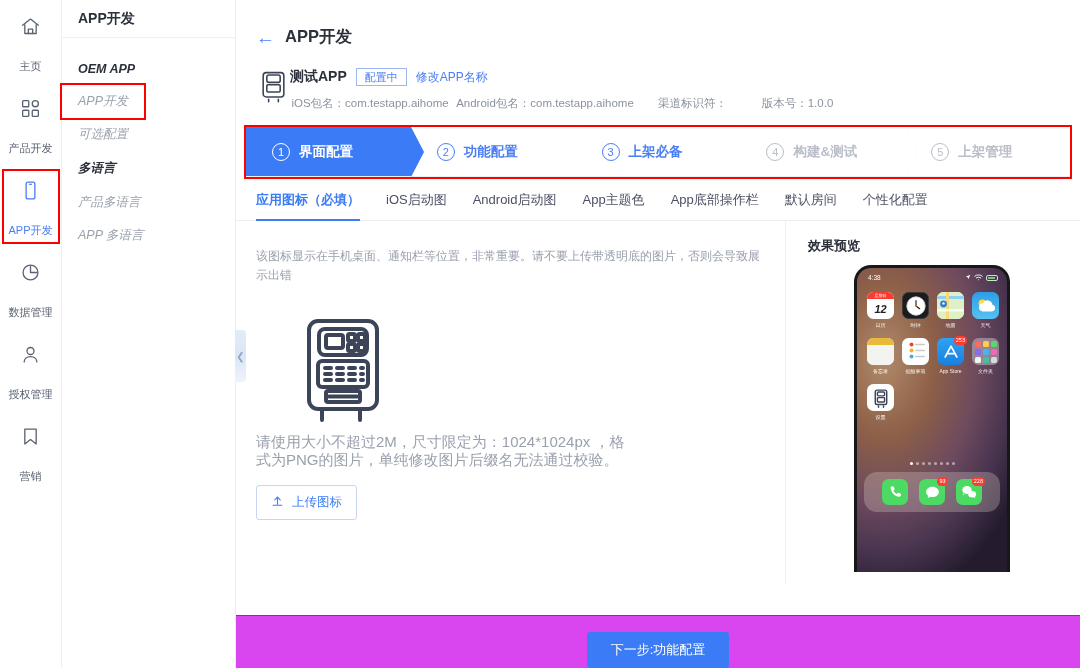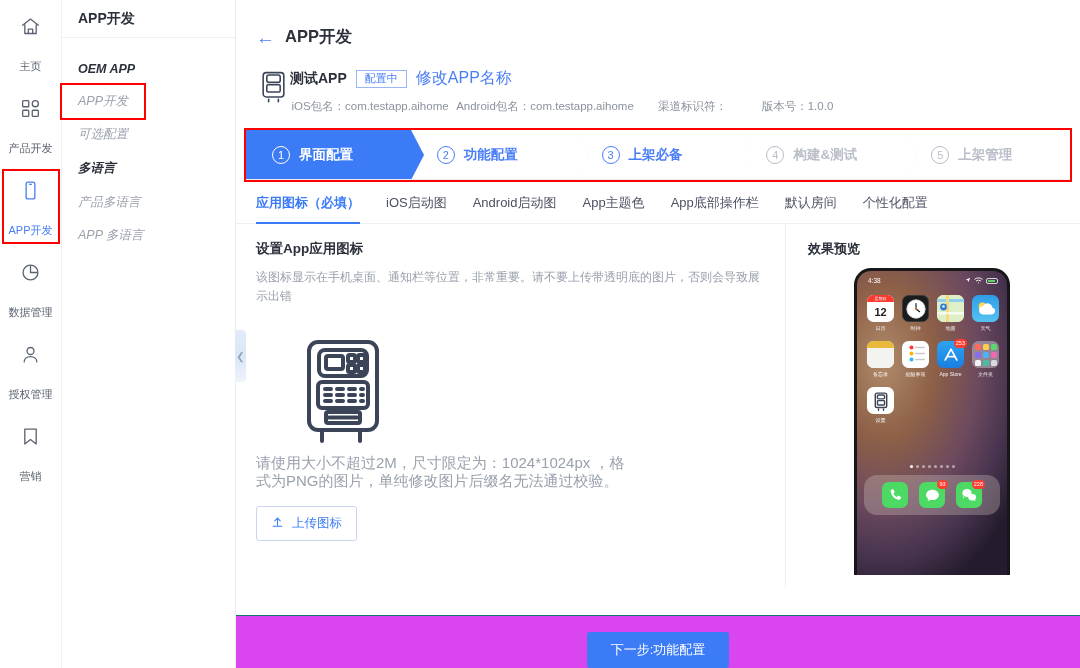--- a/index.html
+++ b/index.html
@@ -92,21 +92,21 @@
     width: 34px; height: 40px; flex: 0 0 34px;
     display: flex; align-items: center; justify-content: center;
   }
   .app-meta { padding-top: 2px; }
   .app-name-row { display: flex; align-items: center; gap: 9px; }
   .app-name { font-size: 14px; font-weight: bold; color: #2b303b; }
   .app-badge {
     border: 1px solid #9bb6f3; color: #4a7ef5; border-radius: 0;
     font-size: 11px; padding: 1.5px 8px; line-height: 13px;
   }
-  .app-rename { color: #4a7ef5; font-size: 16px; cursor: pointer; }
+  .app-rename { color: #4a7ef5; font-size: 12px; cursor: pointer; }
   .app-fields {
     display: flex; gap: 0; margin-top: 10px; font-size: 11.5px; color: #8b929e;
   }
   .app-fields span { display: inline-block; text-align: center; }
   .f1 { width: 160px; }
   .f2 { width: 190px; }
   .f3 { width: 105px; }
 
   
   .stepper-outline {
@@ -407,21 +407,20 @@
         <div class="tab">Android启动图</div>
         <div class="tab">App主题色</div>
         <div class="tab">App底部操作栏</div>
         <div class="tab">默认房间</div>
         <div class="tab">个性化配置</div>
       </div>
 
       <div class="content">
 
         <div class="content-left">
-          <div class="sec-title">设置App应用图标</div>
           <div class="sec-desc">该图标显示在手机桌面、通知栏等位置，非常重要。请不要上传带透明底的图片，否则会导致展示出错</div>
 
           <div class="icon-placeholder">
             <svg width="88" height="118" viewBox="0 0 88 118" fill="none" stroke="#3c4458" stroke-width="4" stroke-linejoin="round" stroke-linecap="round">
               <rect x="10" y="12" width="68" height="88" rx="9"></rect>
               <rect x="20" y="20" width="48" height="26" rx="6" fill="#fff"></rect>
               <rect x="27" y="26" width="17" height="13" rx="2"></rect>
               <rect x="49" y="25" width="7" height="7" rx="1.5"></rect>
               <rect x="59" y="25" width="7" height="7" rx="1.5"></rect>
               <rect x="49" y="35" width="7" height="7" rx="1.5"></rect>
@@ -473,21 +472,21 @@
                       <i></i>
                     </span>
                 </span>
               </div>
 
               <div class="grid-apps">
 
                 <div class="app-cell">
                   <div class="app-ico" style="background:#fff;flex-direction:column;">
                     <div style="width:100%;height:7px;background:#fb3b30;color:#fff;font-size:4px;line-height:7px;text-align:center;">星期日</div>
-                    <div style="flex:1;display:flex;align-items:center;justify-content:center;font-size:11px;color:#222;font-weight:bold;">12</div>
+                    <div style="flex:1;display:flex;align-items:center;justify-content:center;font-size:11px;color:#222;font-weight:bold;font-style:italic;">12</div>
                   </div>
                   <span class="app-lbl">日历</span>
                 </div>
 
                 <div class="app-cell">
                   <div class="app-ico" style="background:#1c1c1e;border:1px solid #3a3a3c;">
                     <svg width="22" height="22" viewBox="0 0 24 24" fill="none">
                         <circle cx="12" cy="12" r="10" fill="#fff"></circle>
                         <circle cx="12" cy="12" r="10" stroke="#ddd" stroke-width="1"></circle>
                         <path d="M12 12V6M12 12l4 3" stroke="#111" stroke-width="1.2" stroke-linecap="round"></path>

